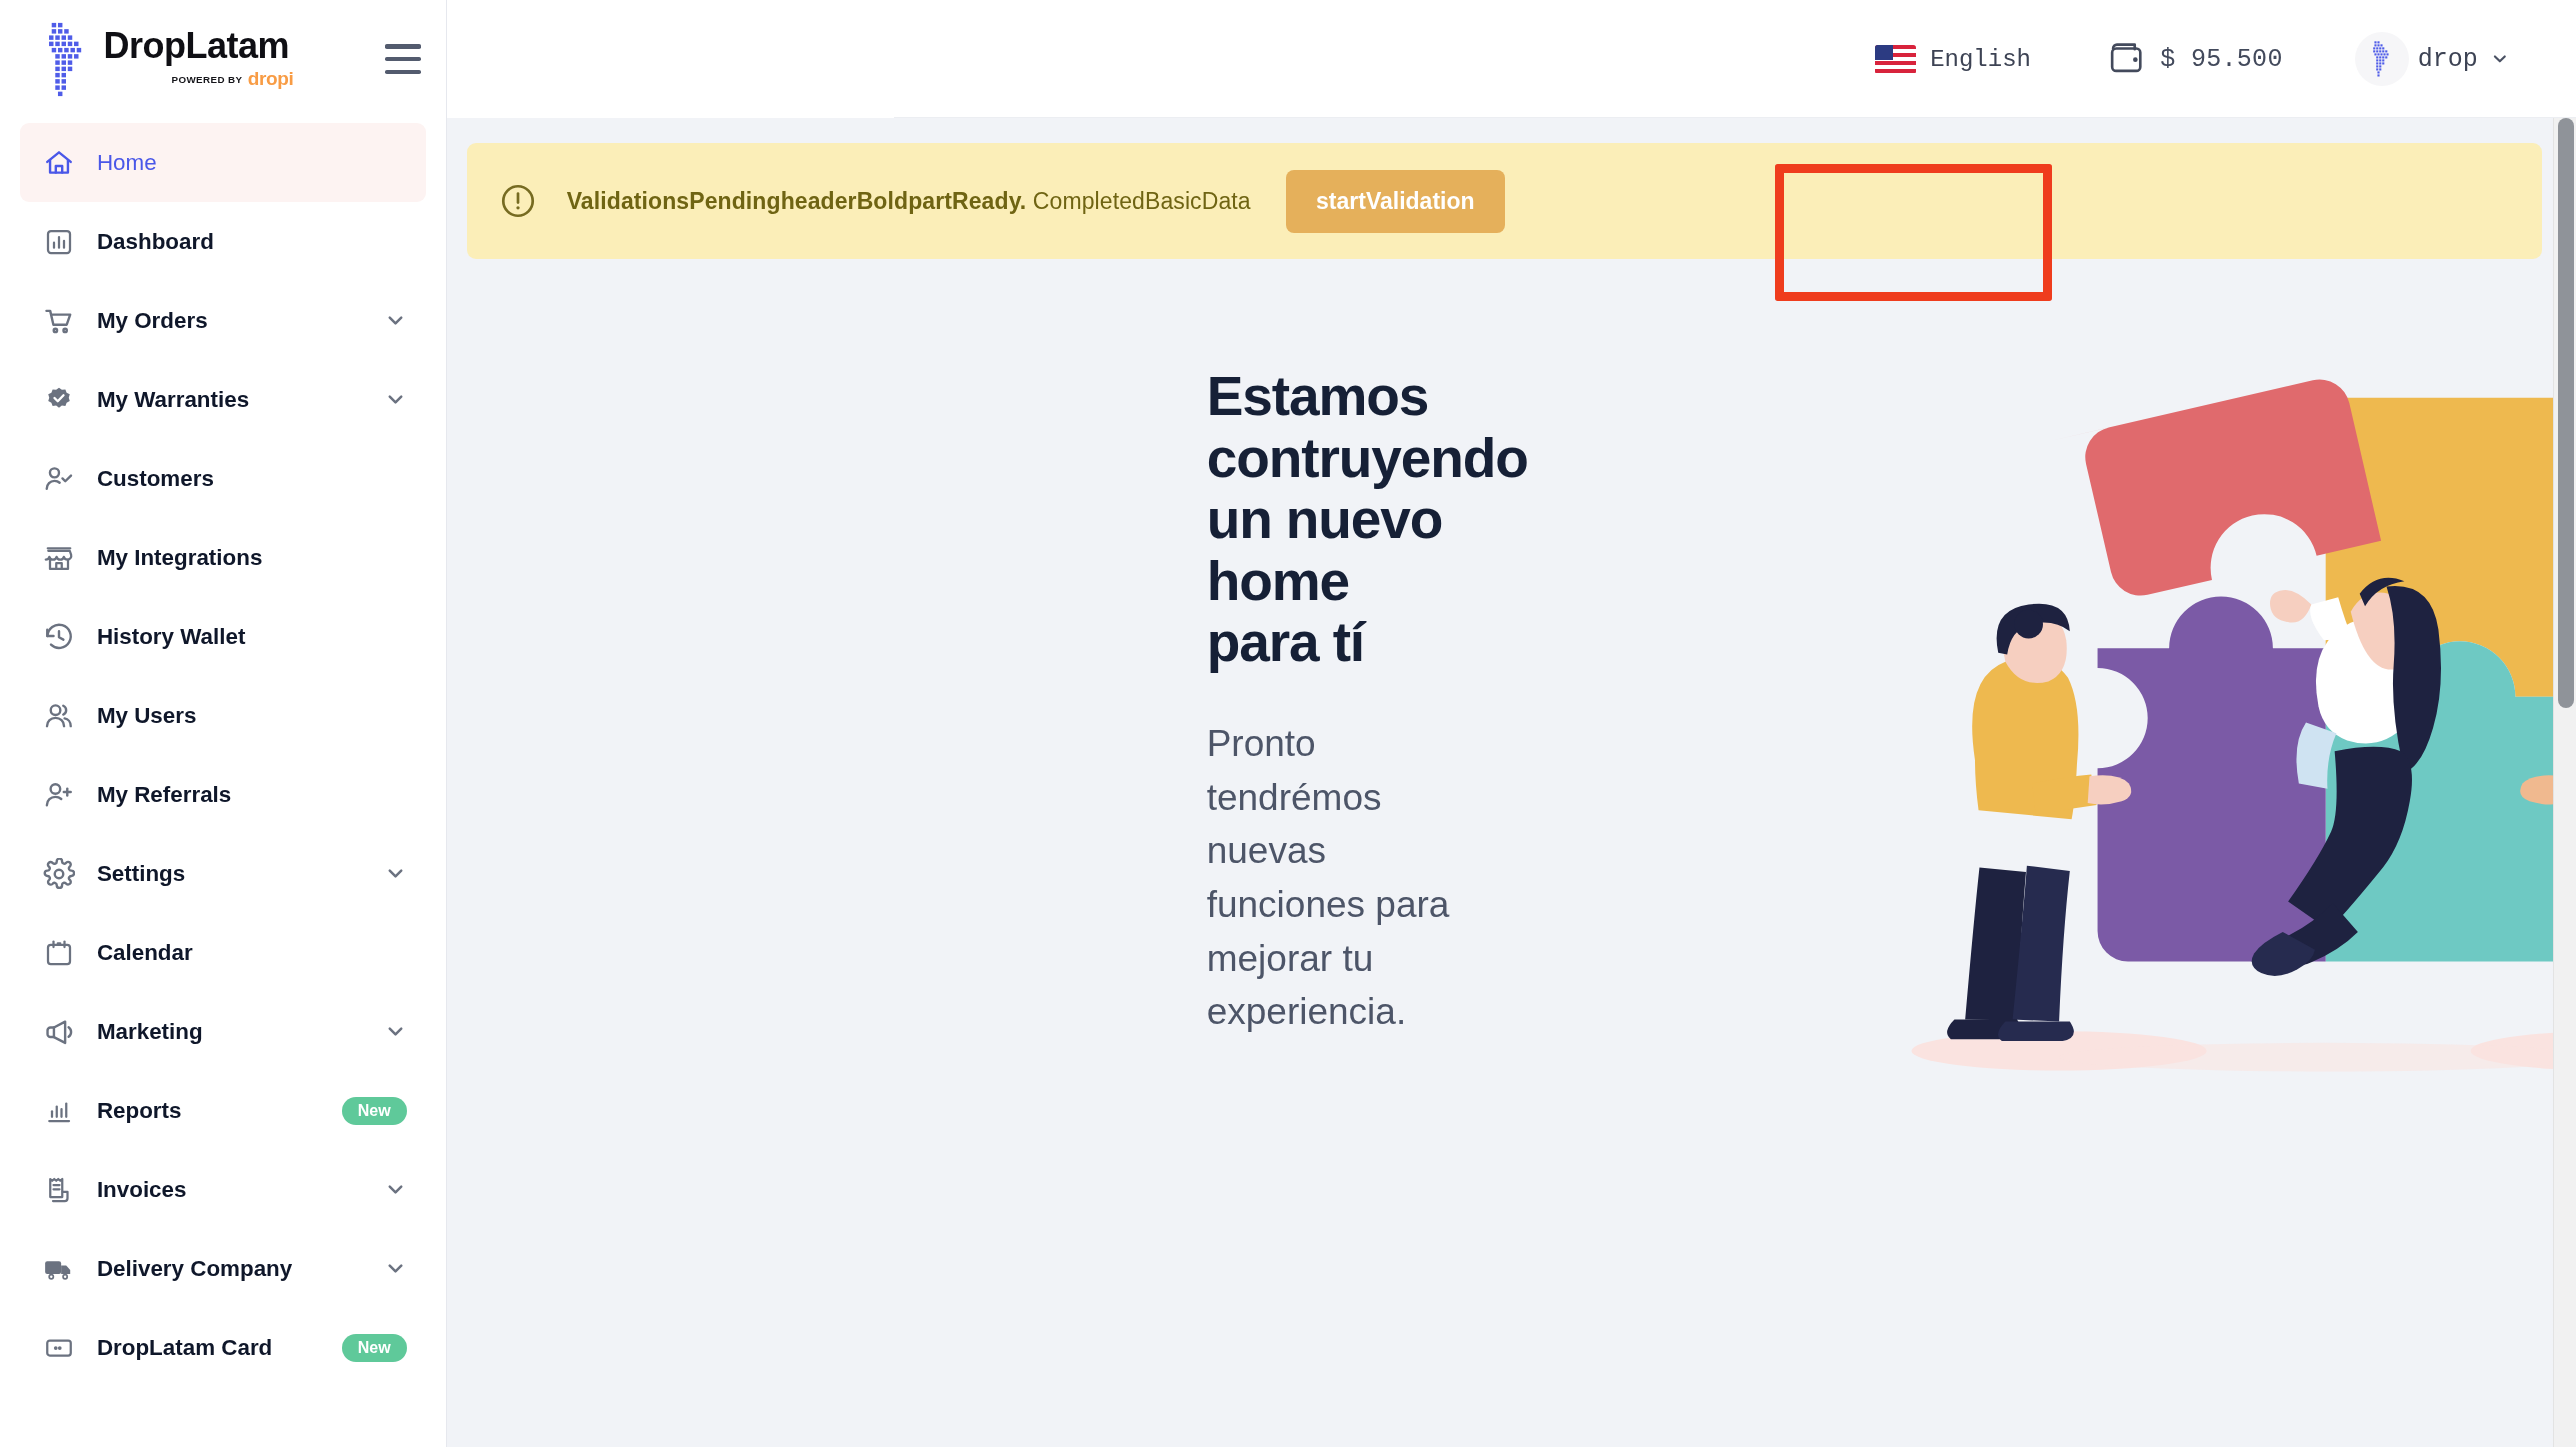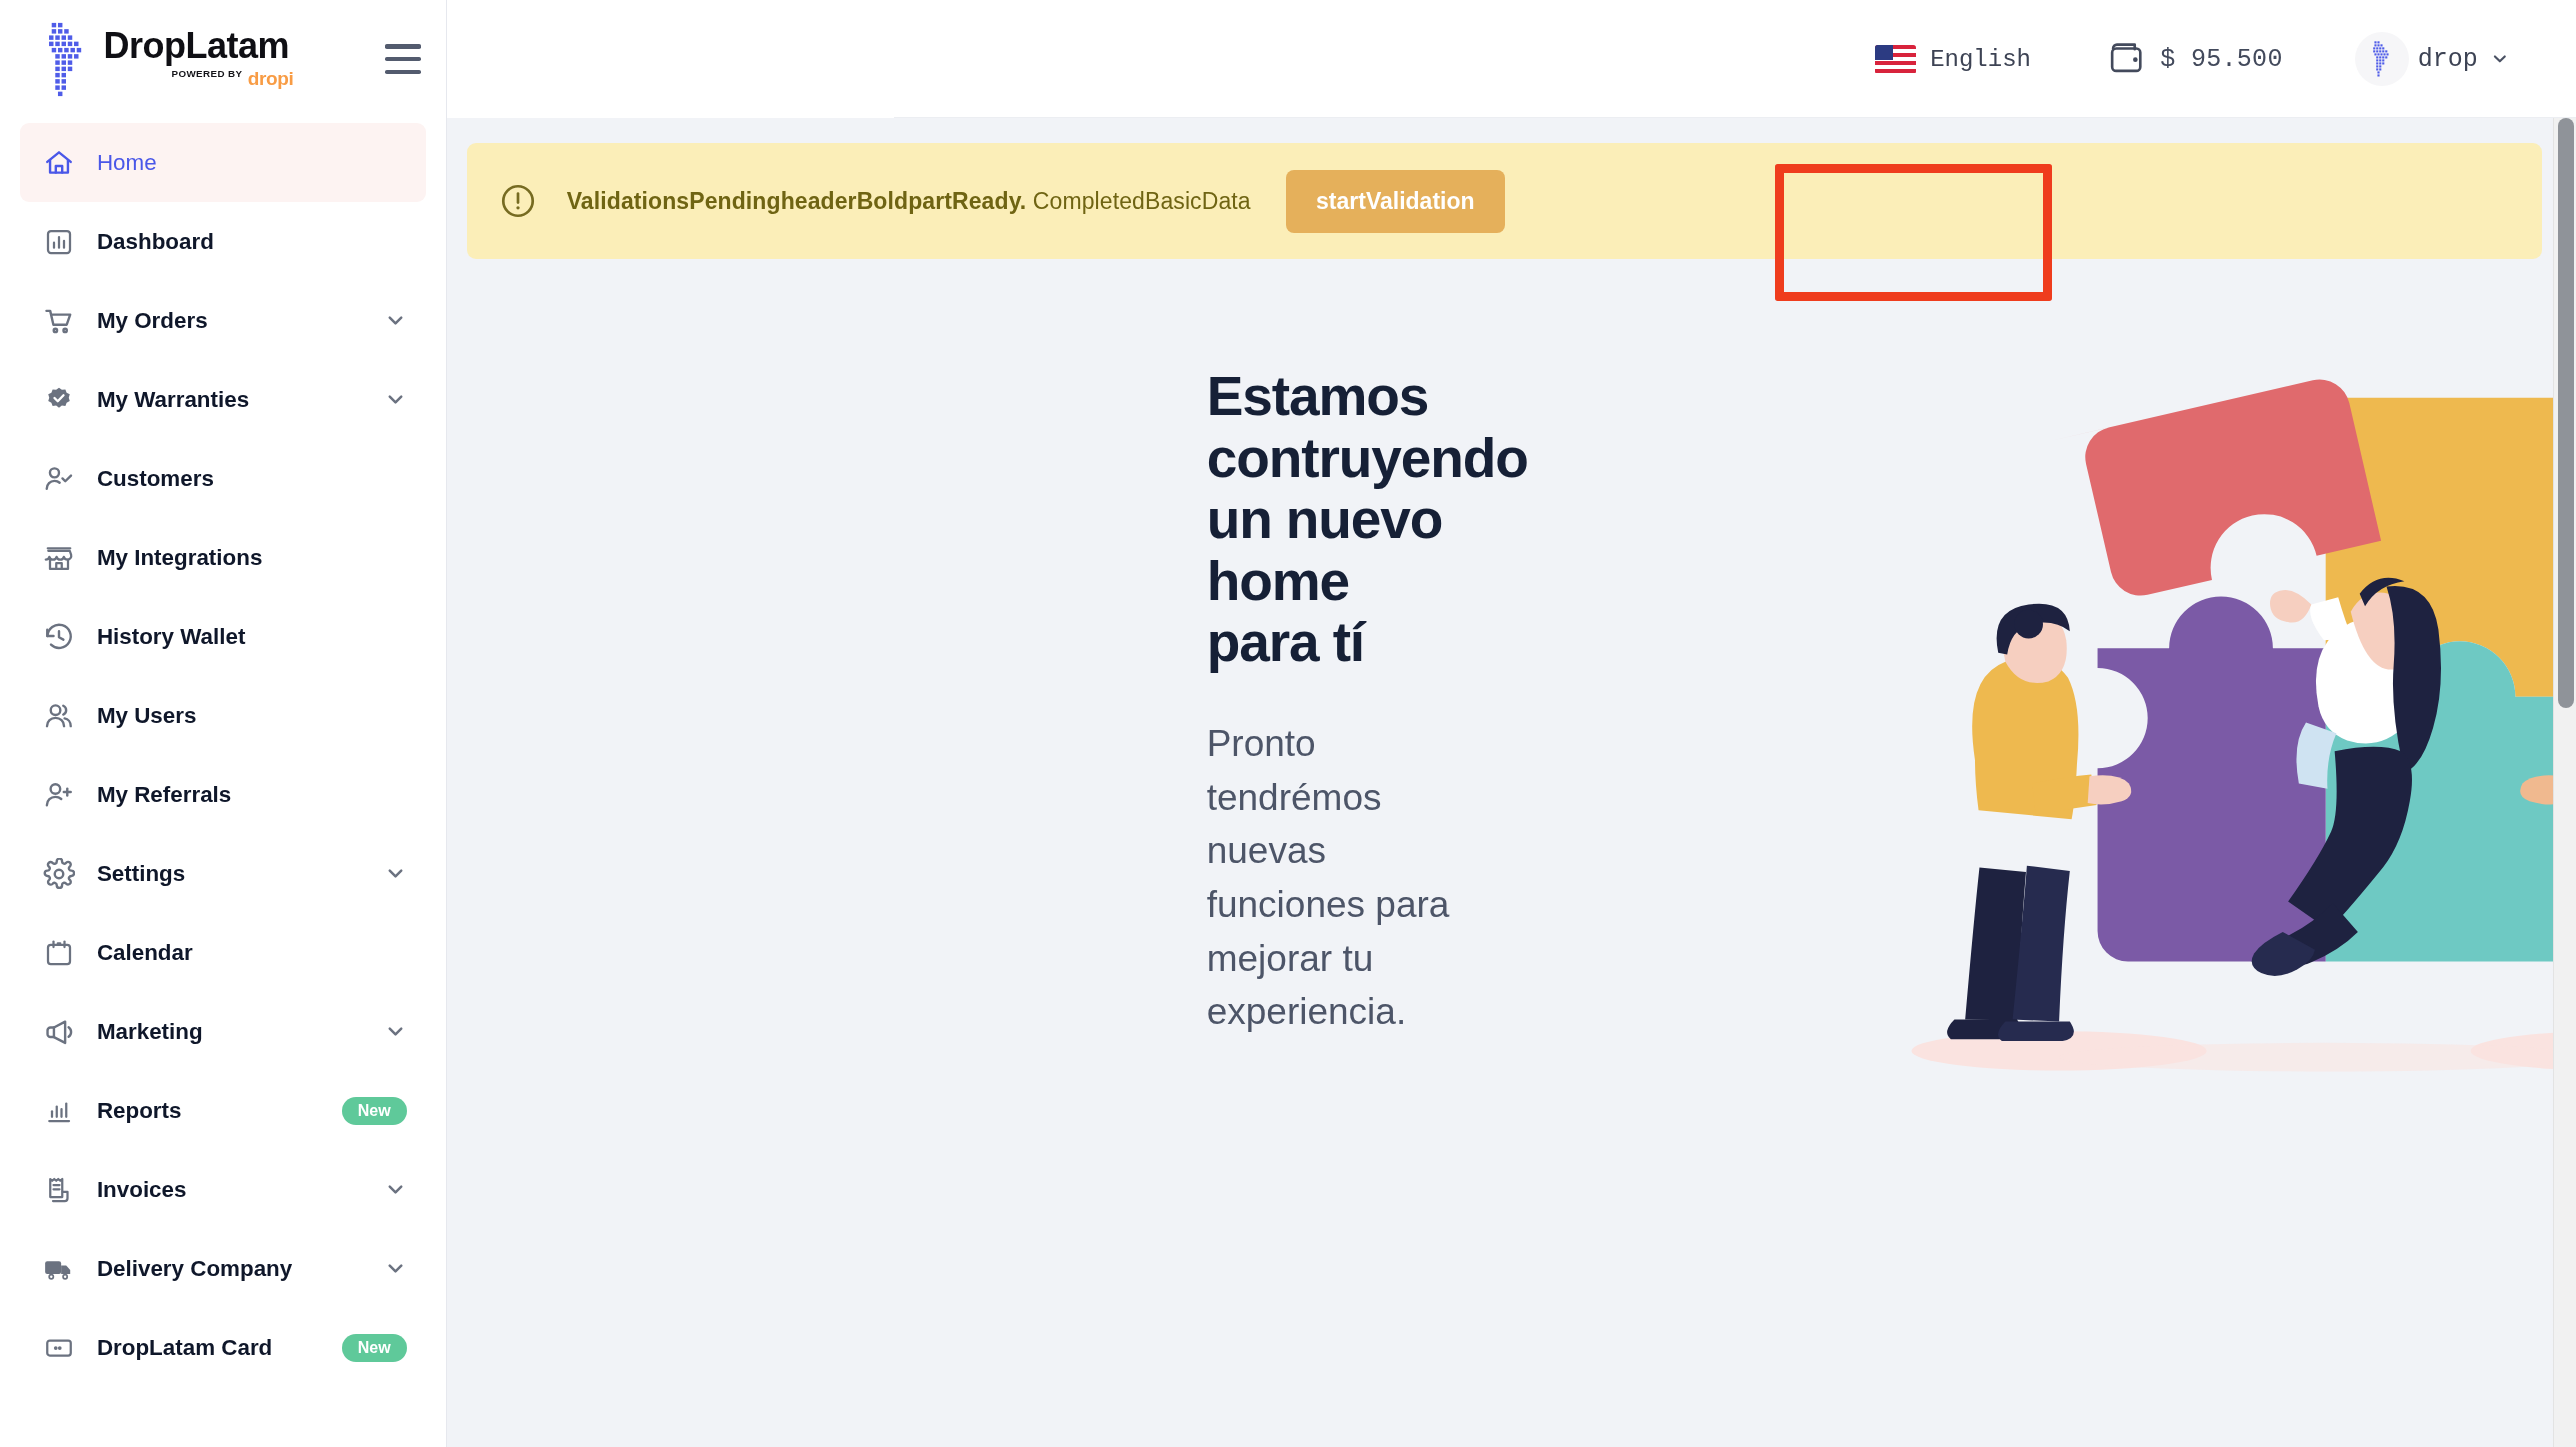--- a/index.html
+++ b/index.html
@@ -29,21 +29,21 @@
   .brand-logo-map {
     width: 50px; height: 77px;
     position: relative; flex: 0 0 50px; margin-right: 12.5px;
   }
   .brand-text { flex: 1 1 auto; position: relative; }
   .brand-title {
     font-size: 36px; font-weight: 700; color: #0f0f14;
     letter-spacing: -0.5px; line-height: 1;
   }
   .brand-sub {
-    margin-top: 4.5px; display: flex; align-items: flex-start; gap: 5.4px;
+    margin-top: 4.5px; display: flex; align-items: center; gap: 5.4px;
     padding-left: 68px;
   }
   .brand-sub .pw { font-size: 9.8px; font-weight: 700; color: #15151a; letter-spacing: 0.4px; }
   .brand-sub .dropi { font-size: 19px; font-weight: 700; color: #f89c45; letter-spacing: -0.4px; }
   .hamburger {
     width: 36px; height: 30px; display: flex; flex-direction: column;
     justify-content: space-between; cursor: pointer; flex: 0 0 36px;
   }
   .hamburger span { display: block; height: 4.5px; border-radius: 1.8px; background: #535b6e; }
 

